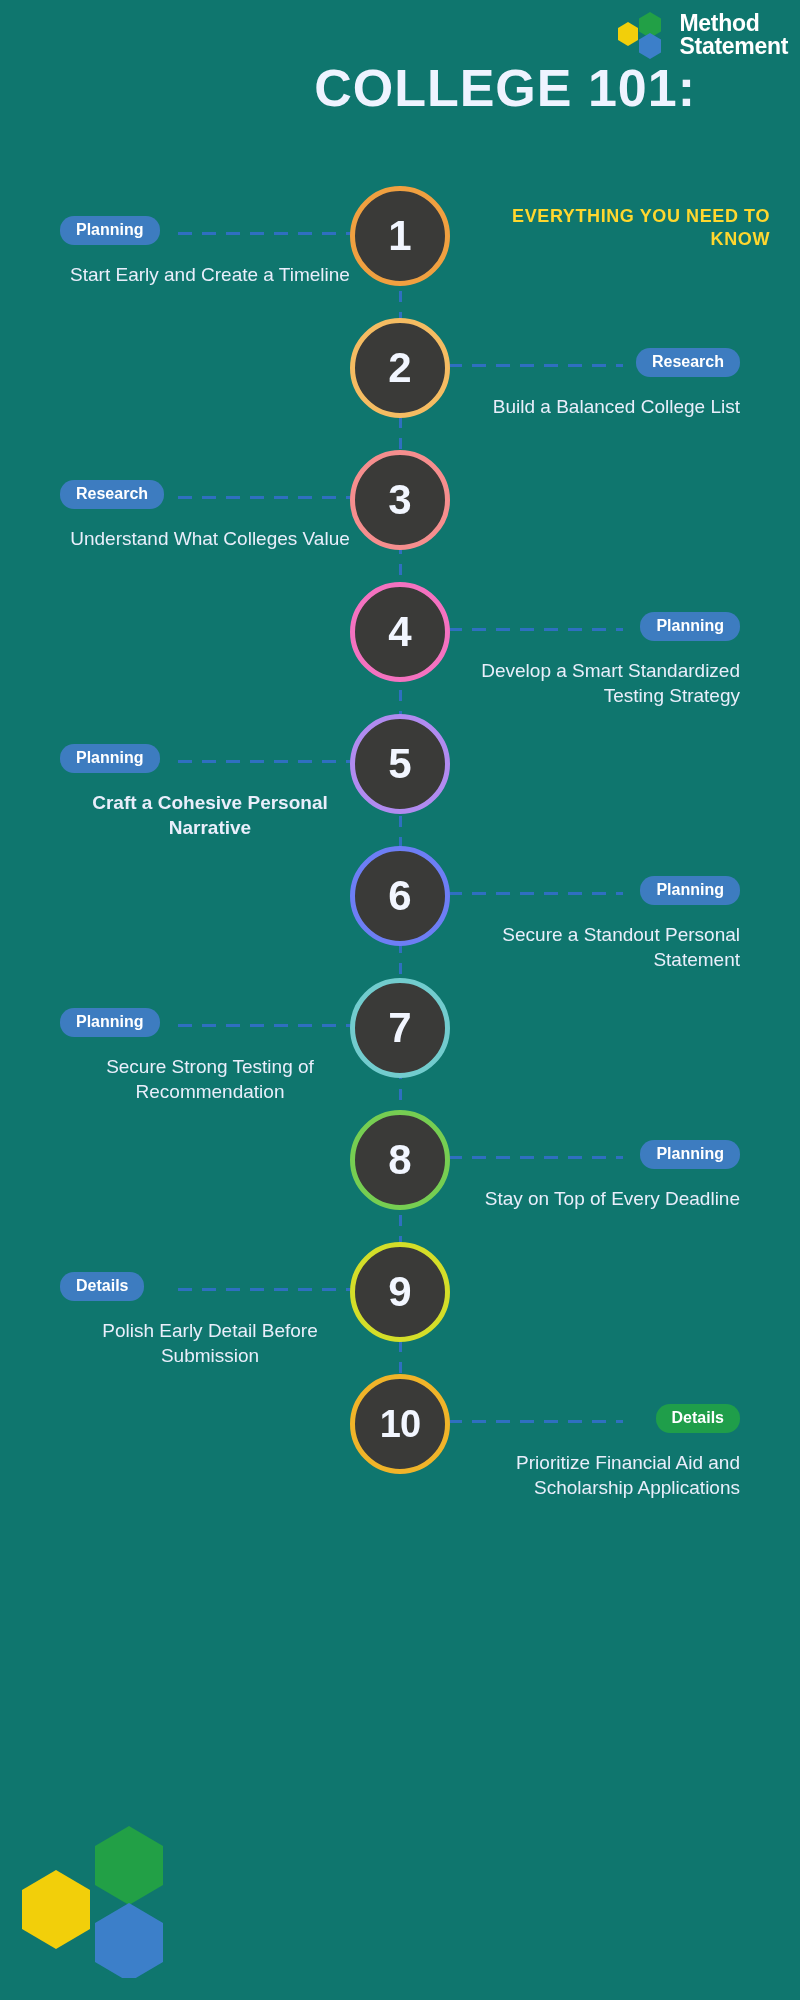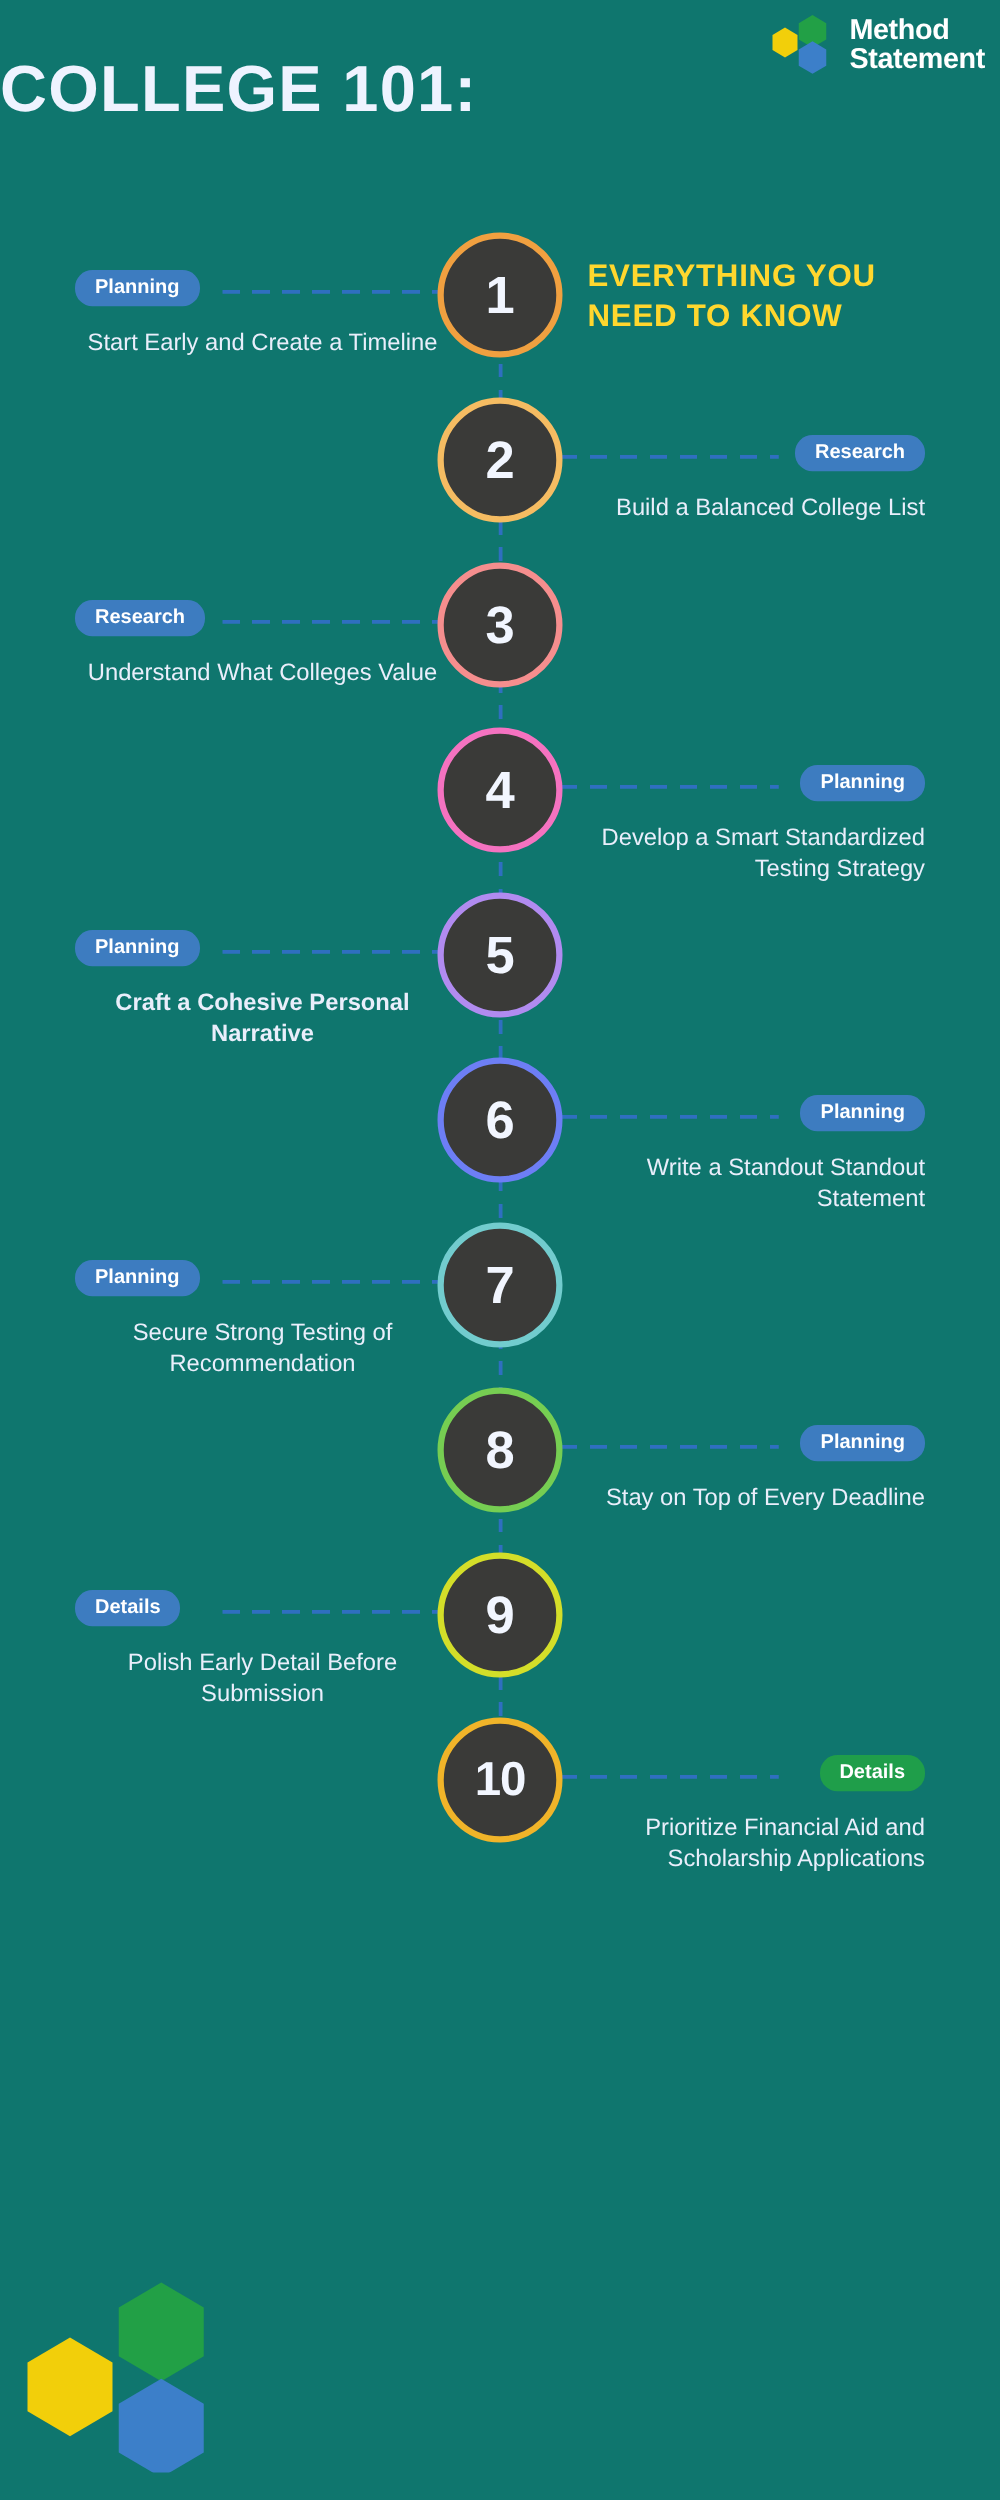--- a/index.html
+++ b/index.html
@@ -24,34 +24,34 @@
   .brand-wordmark {
     display:flex; flex-direction:column;
     line-height:0.98;
     font-weight:bold;
     color:#ffffff;
     font-size:23px;
     letter-spacing:-0.3px;
   }
 
   .page-title {
-    position:absolute; top:42px; left:0; width:696px;
-    text-align:left;
+    position:absolute; top:58px; left:0; width:696px;
+    text-align:right;
     color:#eef3ff;
     font-size:52px;
     font-weight:bold;
     letter-spacing:1px;
   }
 
   .headline {
     position:absolute;
     left:470px; top:205px; width:300px;
-    text-align:left;
+    text-align:right;
     color:#ffd72e;
-    font-size:25px;
+    font-size:18px;
     font-weight:bold;
     line-height:1.28;
     letter-spacing:0.6px;
   }
 
   
   .spine {
     position:absolute;
     left:399px; top:186px;
     width:3px; height:1200px;
@@ -172,21 +172,21 @@
       <div class="step" style="top: 714px;">
         <div class="dash left"></div>
         <div class="node" style="border-color: rgb(177, 139, 240); background: rgb(58, 58, 56); color: rgb(242, 246, 255);">5</div>
         <div class="badge left" style="background: rgb(61, 124, 192);">Planning</div>
         <div class="desc left" style="color: rgb(233, 238, 251); font-weight: bold;">Craft a Cohesive Personal Narrative</div>
       </div>
       <div class="step" style="top: 846px;">
         <div class="dash right"></div>
         <div class="node" style="border-color: rgb(109, 126, 245); background: rgb(58, 58, 56); color: rgb(242, 246, 255);">6</div>
         <div class="badge right" style="background: rgb(61, 124, 192);">Planning</div>
-        <div class="desc right" style="color: rgb(233, 238, 251);">Write a Standout Standout Statement</div>
+        <div class="desc right" style="color: rgb(233, 238, 251);">Secure a Standout Personal Statement</div>
       </div>
       <div class="step" style="top: 978px;">
         <div class="dash left"></div>
         <div class="node" style="border-color: rgb(114, 204, 206); background: rgb(58, 58, 56); color: rgb(242, 246, 255);">7</div>
         <div class="badge left" style="background: rgb(61, 124, 192);">Planning</div>
         <div class="desc left" style="color: rgb(233, 238, 251);">Secure Strong Testing of Recommendation</div>
       </div>
       <div class="step" style="top: 1110px;">
         <div class="dash right"></div>
         <div class="node" style="border-color: rgb(118, 206, 82); background: rgb(58, 58, 56); color: rgb(242, 246, 255);">8</div>

